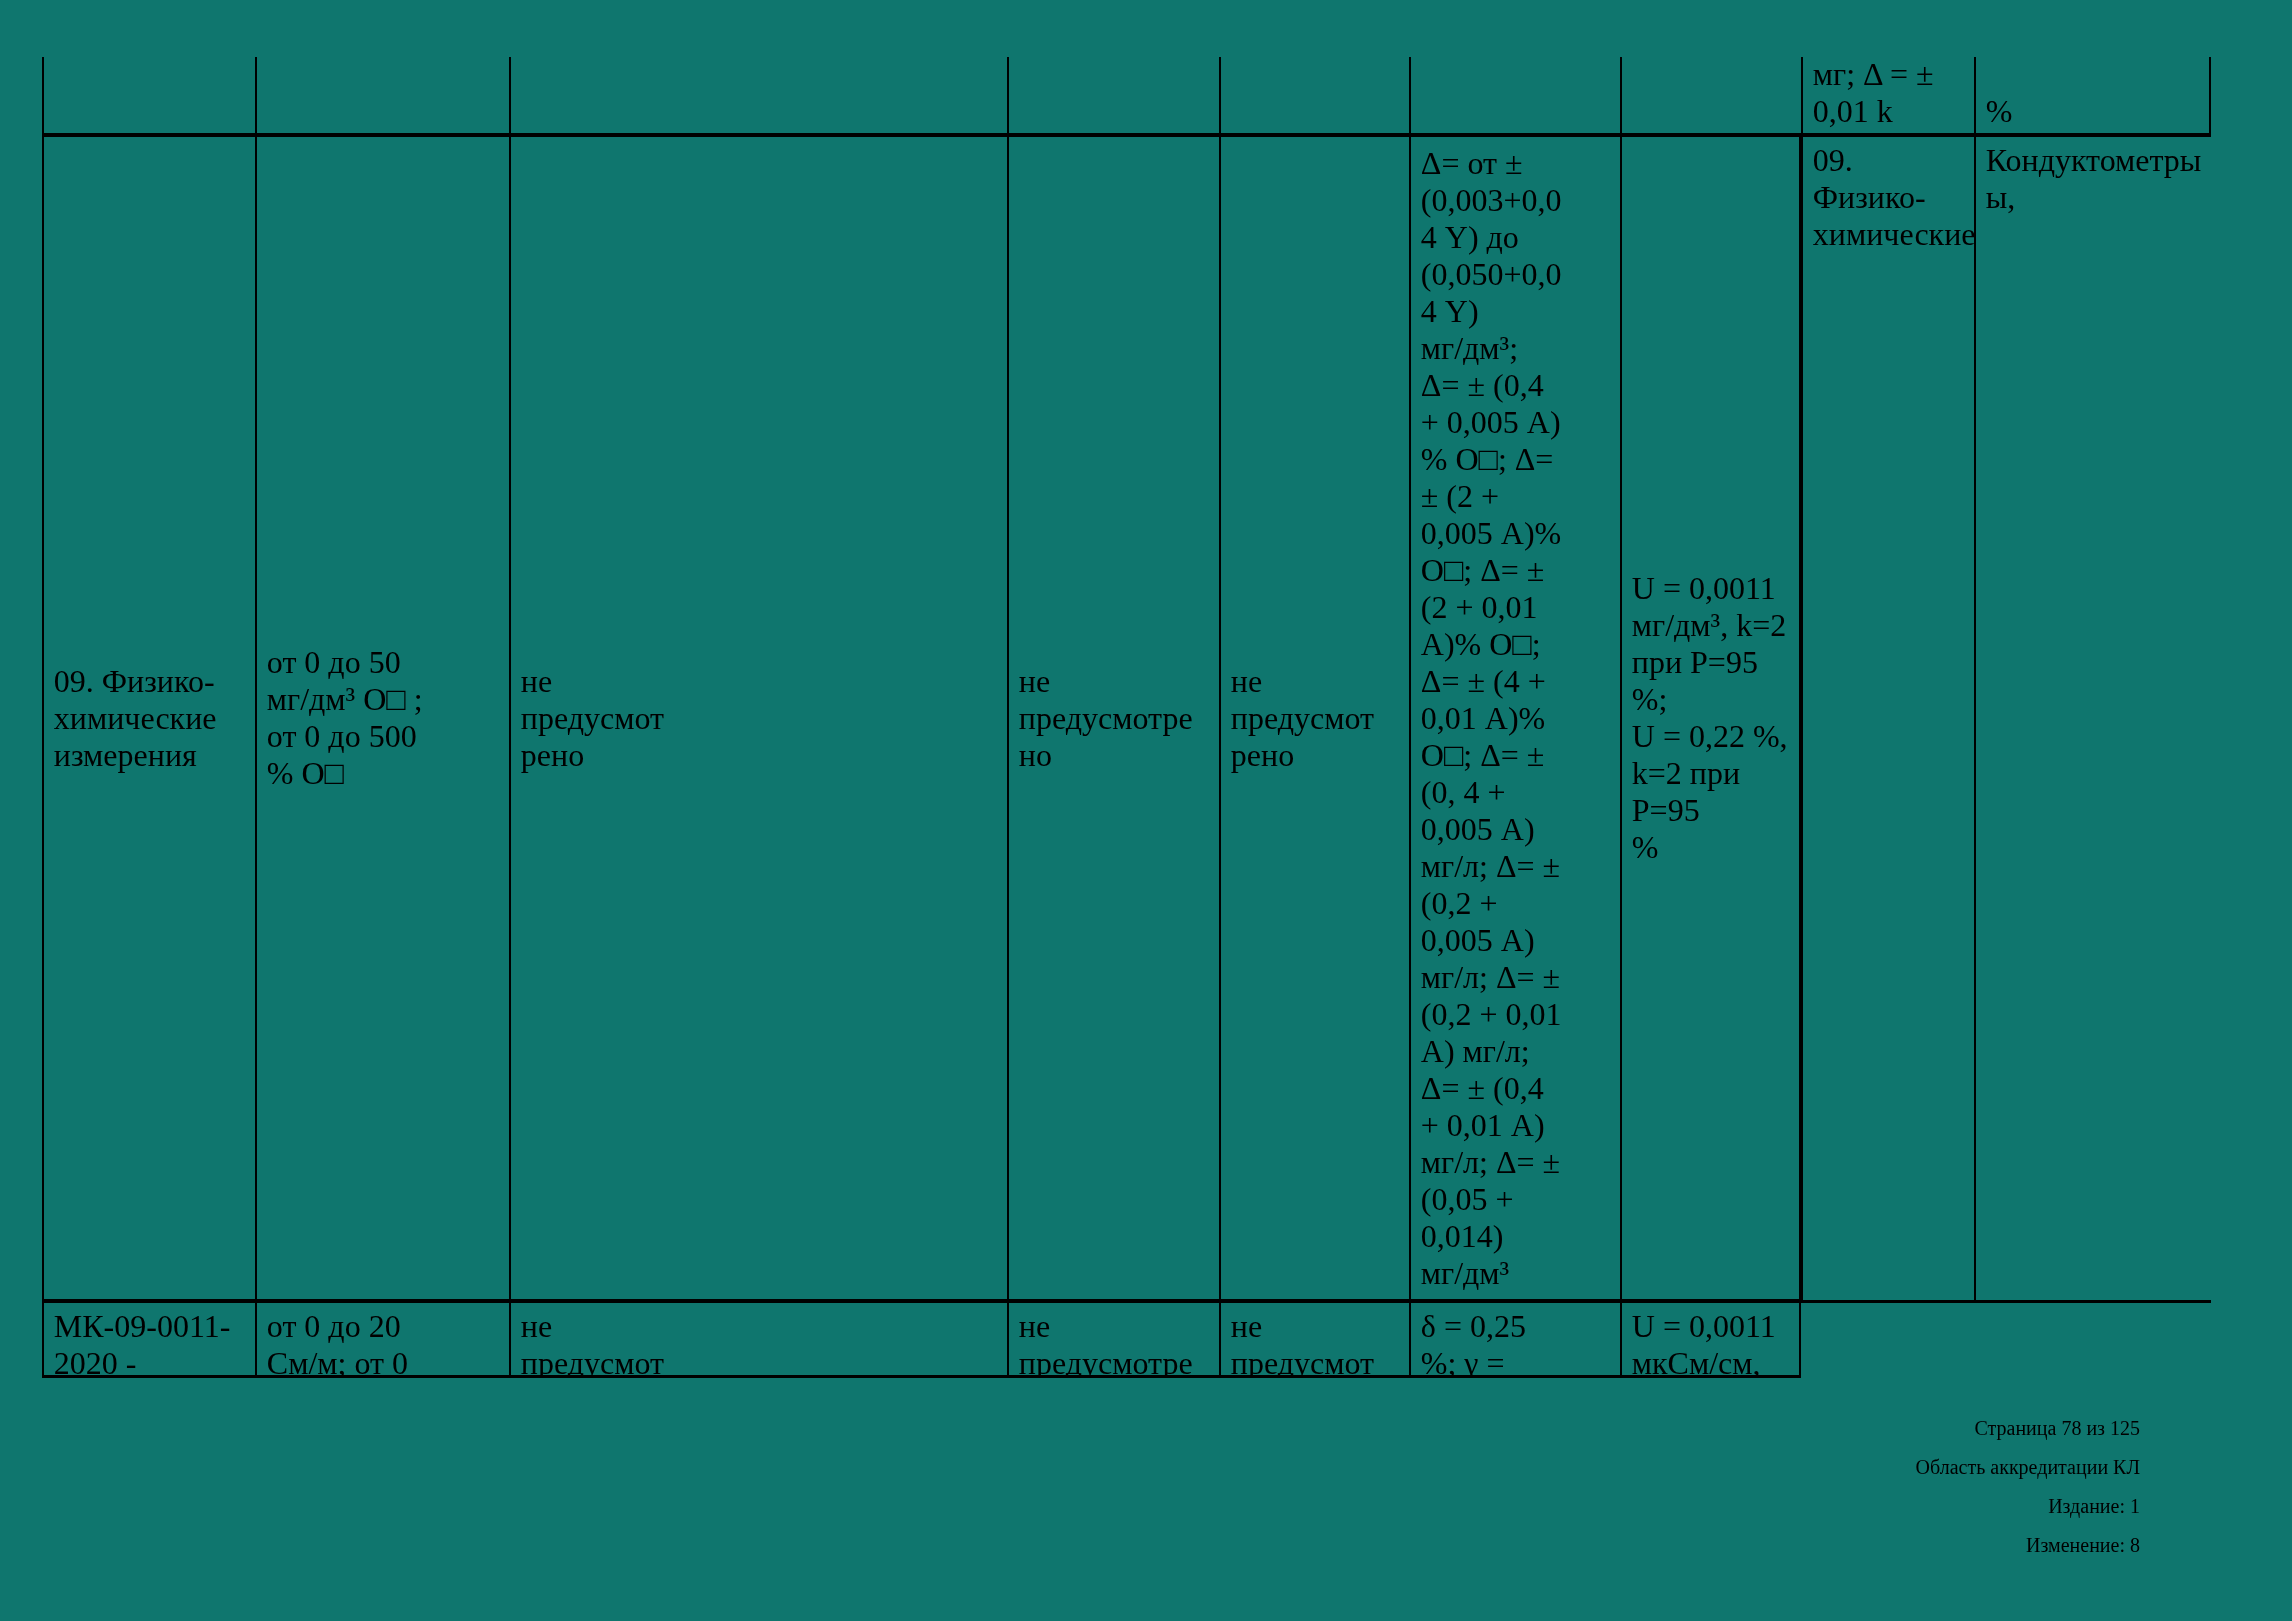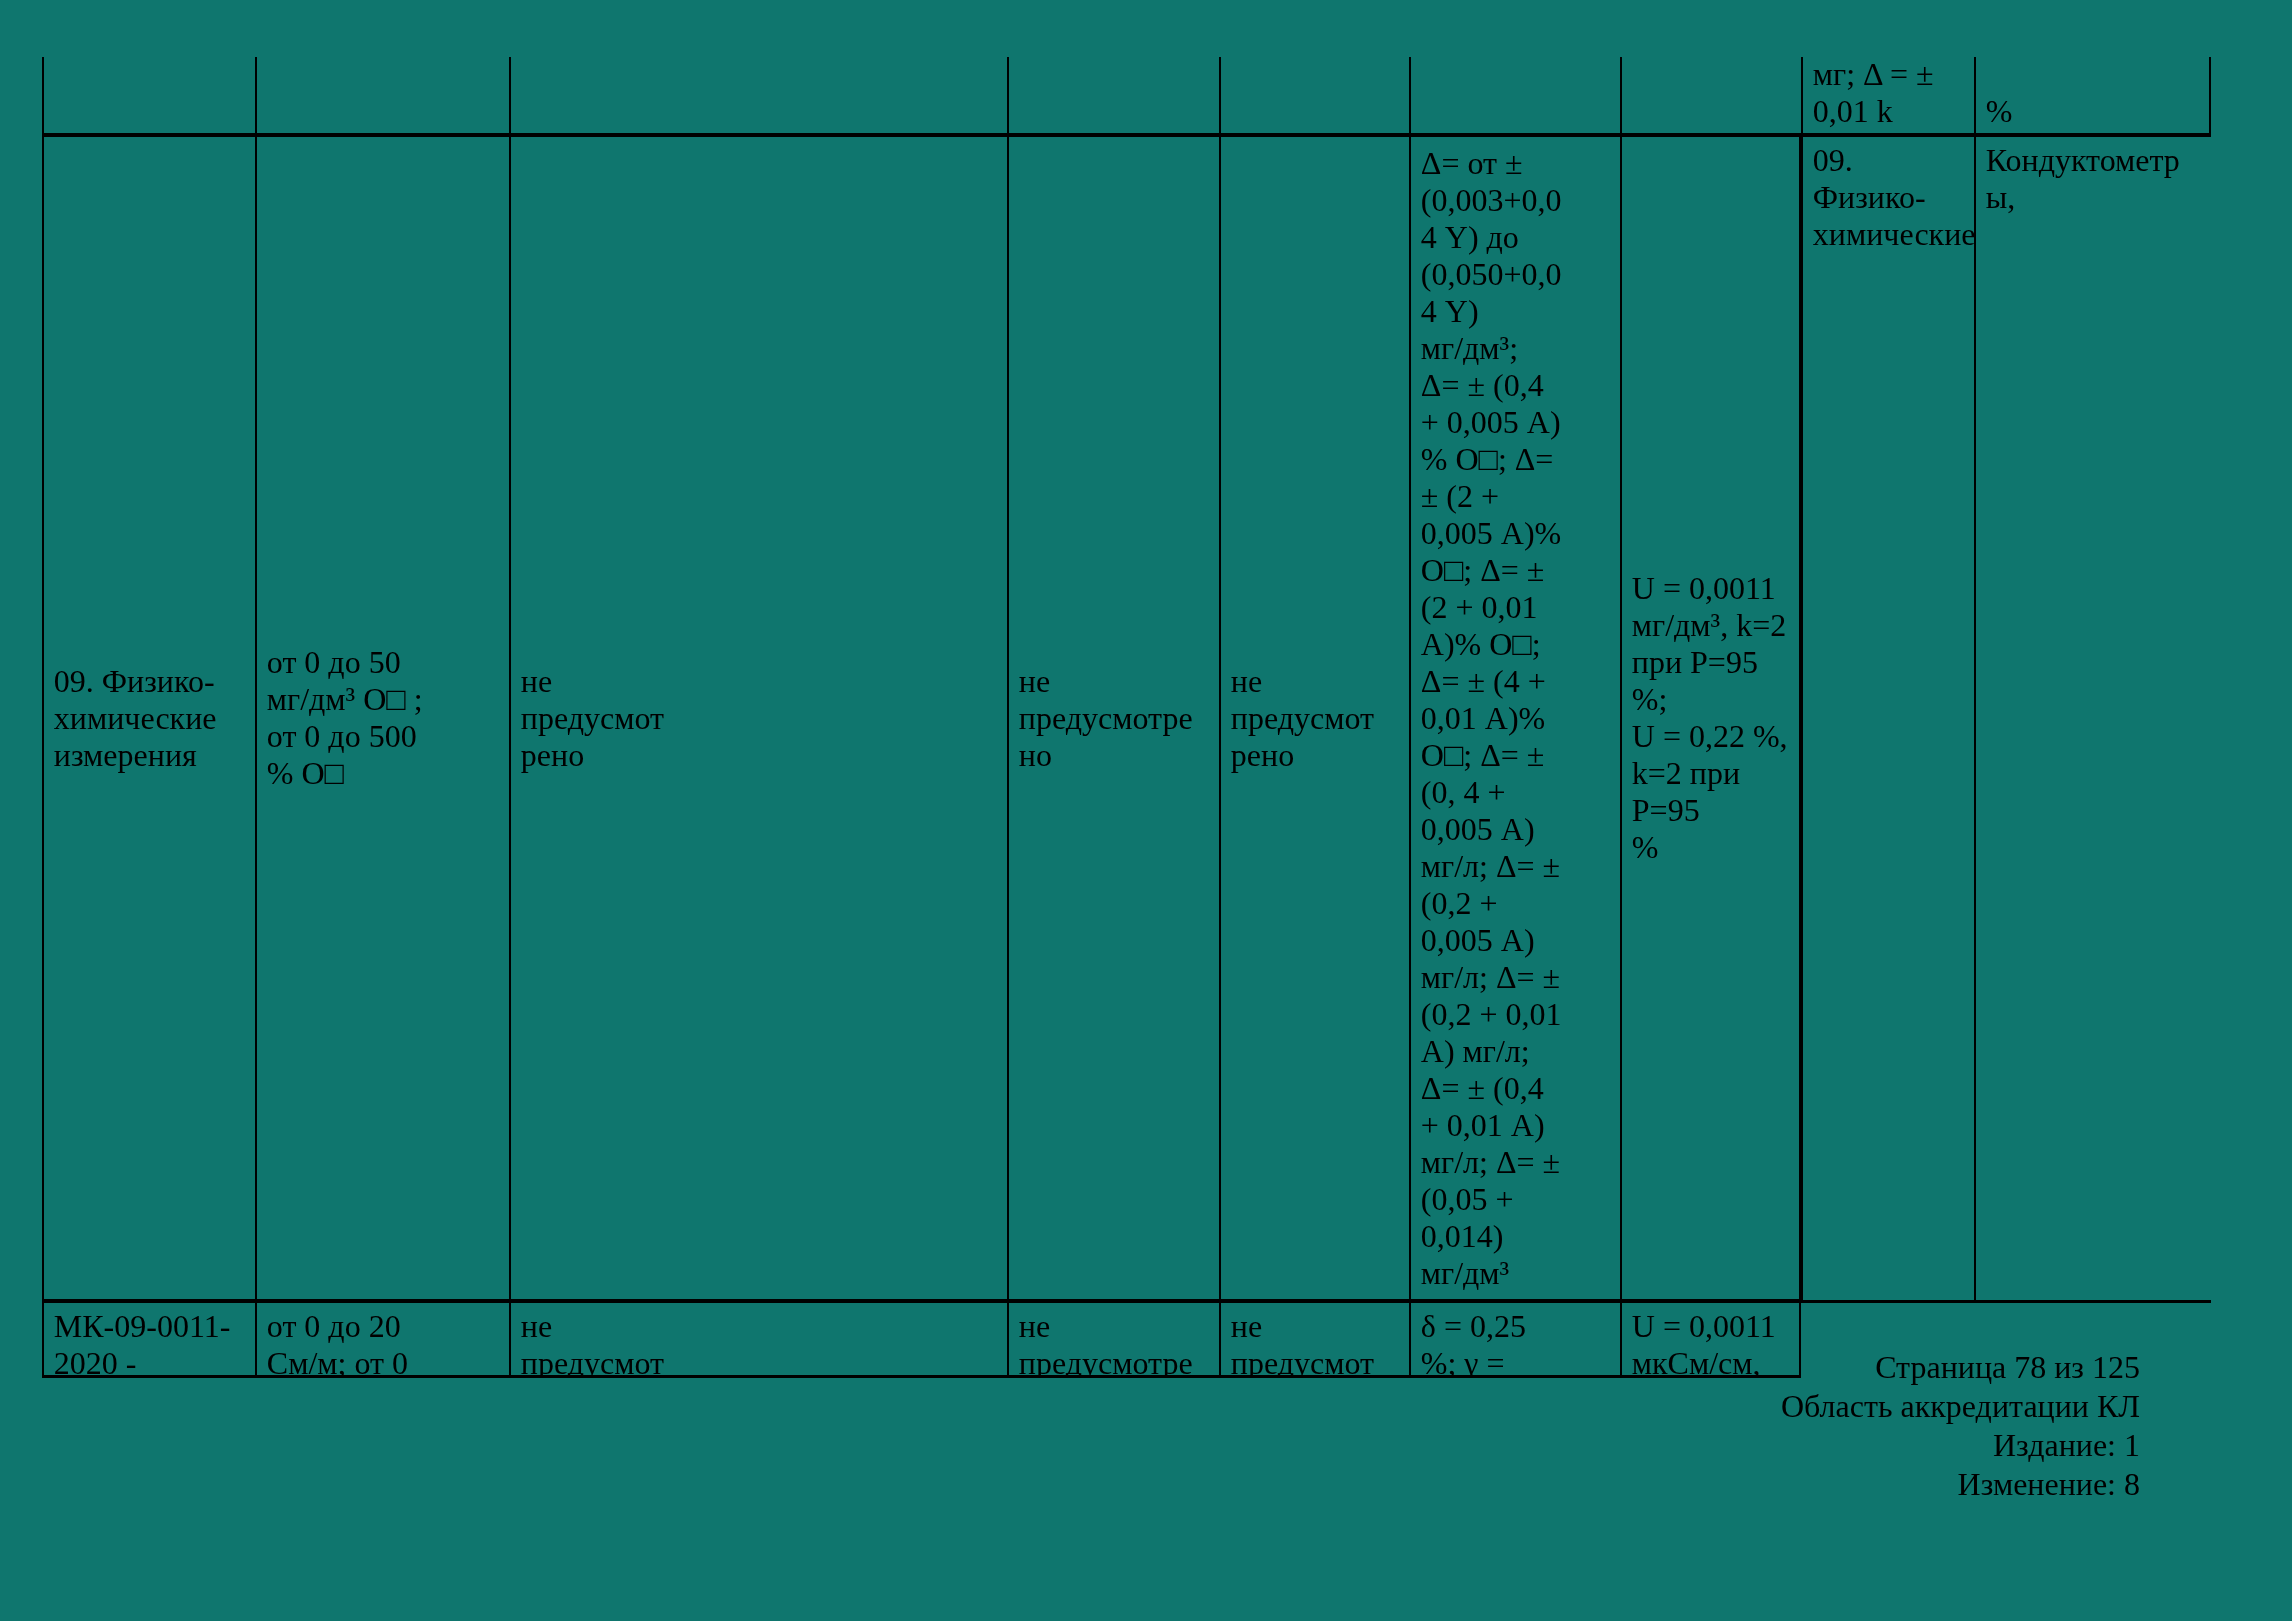--- a/index.html
+++ b/index.html
@@ -50,24 +50,24 @@
     border-bottom: 4.9px solid #000;
     justify-content: center;
   }
   .r2 {
     border-bottom: 3.9px solid #000;
     justify-content: flex-start;
     padding-top: 4.9px;
   }
   .footer {
     position: absolute;
-    top: 1348px;
+    top: 1409px;
     right: 153px;
     text-align: right;
-    font-size: 32px;
+    font-size: 20px;
     line-height: 39px;
     white-space: nowrap;
   }
 </style>
 </head>
 <body>
 
 <div class="page">
 
   <div class="acc-table">
@@ -132,21 +132,21 @@
 мг/дм³</div>
     <div class="cell r1 last">U = 0,0011
 мг/дм³, k=2
 при Р=95 %;
 U = 0,22 %,
 k=2 при Р=95
 %</div>
 
     <div class="cell r2">09. Физико-
 химические</div>
-    <div class="cell r2">Кондуктометр
+    <div class="cell r2">Кондуктометры
 ы,</div>
     <div class="cell r2">МК-09-0011-2020 -
 «Кондуктометры, анализаторы</div>
     <div class="cell r2">от 0 до 20
 См/м; от 0</div>
     <div class="cell r2">не
 предусмот</div>
     <div class="cell r2">не
 предусмотре</div>
     <div class="cell r2">не

